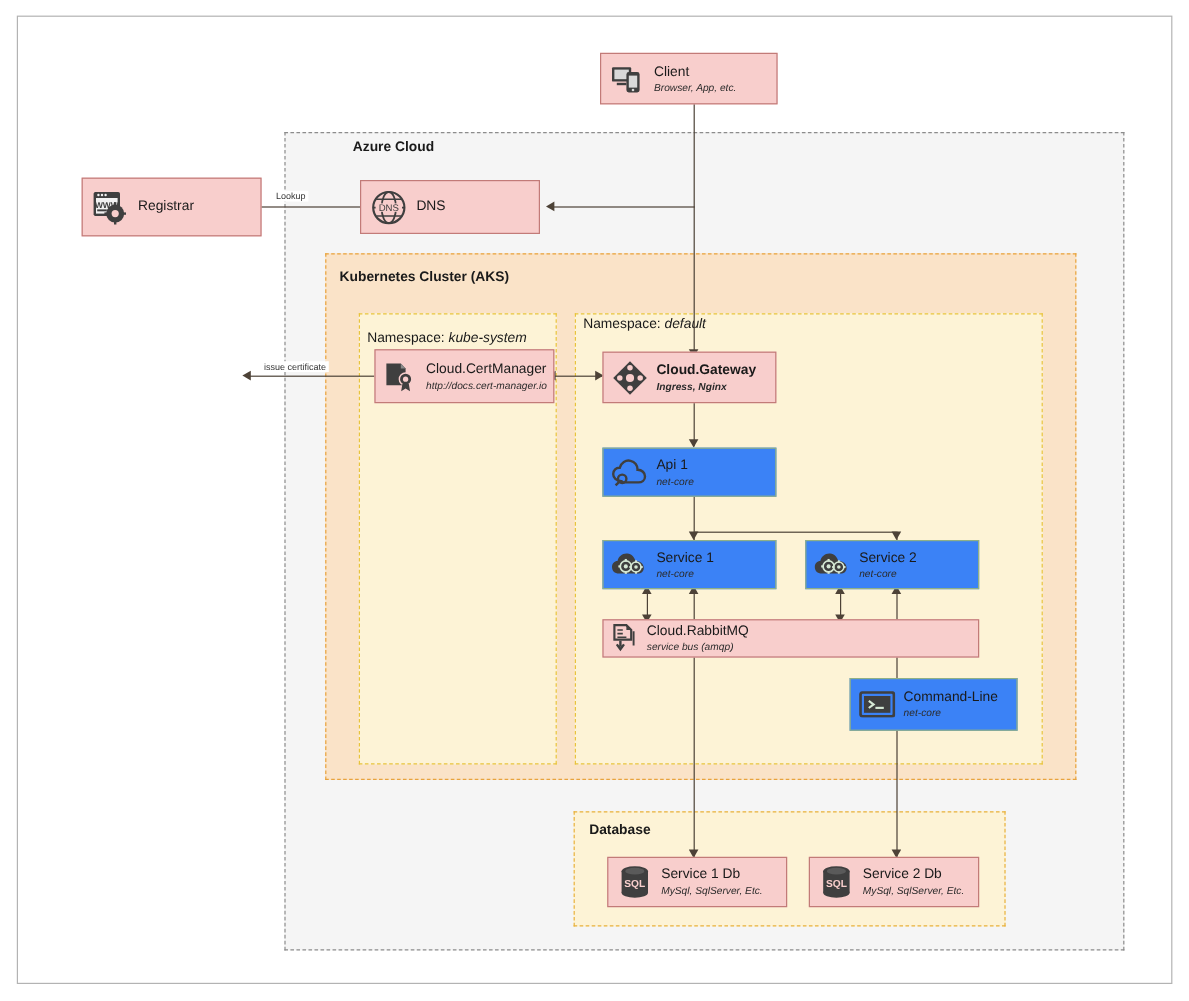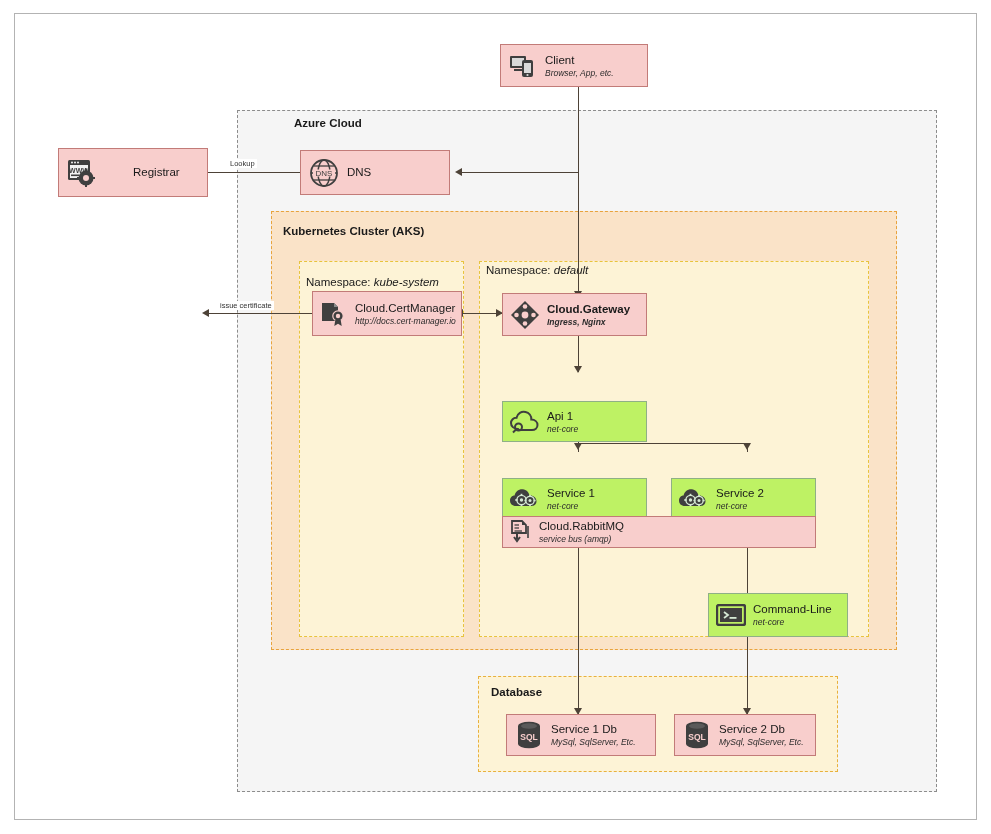--- a/index.html
+++ b/index.html
@@ -13,21 +13,21 @@
   .c-aks{background:#fae3c8;border:1px dashed #e8a33d;}
   .c-ns{background:#fdf3d6;border:1px dashed #e8c33d;}
   .c-db{background:#fdf3d6;border:1px dashed #e8b13d;}
   .container-title{position:absolute;font-size:11.5px;color:#1a1a1a;white-space:nowrap;}
   .t-bold{font-weight:bold;}
   .t-ital{font-style:italic;}
 
   
   .node{position:absolute;box-sizing:border-box;display:flex;align-items:center;}
   .node.pink{background:#f8cecc;border:1px solid #c27b78;}
-  .node.green{background:#bef264;border:1px solid #8fb086;margin-top:28px;}
+  .node.green{background:#3b82f6;border:1px solid #8fb086;}
   .node .ico{flex:0 0 auto;display:flex;align-items:center;justify-content:center;}
   .node .txt{display:flex;flex-direction:column;justify-content:center;line-height:1.25;}
   .node .ttl{font-size:11.5px;color:#1a1a1a;white-space:nowrap;}
   .node .sub{font-size:8.5px;font-style:italic;color:#2b2b2b;white-space:nowrap;margin-top:1px;}
 
   
   .edge{position:absolute;background:#4d4237;}
   .h{height:1px;}
   .v{width:1px;}
   .arrow{position:absolute;width:0;height:0;}
@@ -117,21 +117,21 @@
           <rect x="15" y="9" width="7" height="10" fill="#d9d9d9"></rect>
           <circle cx="18.5" cy="21" r="1.1" fill="#d9d9d9"></circle>
         </svg>
     </span>
     <span class="txt">
       <span class="ttl">Client</span>
       <span class="sub">Browser, App, etc.</span>
     </span>
   </div>
 
-  <div class="node pink" style="left:58px;top:148px;width:150px;height:49px;gap:28px;">
+  <div class="node pink" style="left:68px;top:148px;width:150px;height:49px;">
     <span class="ico" style="width:46px;">
       <svg width="30" height="28" viewBox="0 0 30 28">
           <rect x="1" y="1" width="22" height="20" rx="1.5" fill="#3f3f3f"></rect>
           <rect x="3" y="6" width="18" height="13" fill="#f2f2f2"></rect>
           <circle cx="5" cy="3.5" r="1" fill="#f2f2f2"></circle>
           <circle cx="8" cy="3.5" r="1" fill="#f2f2f2"></circle>
           <circle cx="11" cy="3.5" r="1" fill="#f2f2f2"></circle>
           <text x="12" y="14" font-size="7" font-family="Liberation Sans, sans-serif" font-weight="bold" fill="#3f3f3f" text-anchor="middle">WWW</text>
           <rect x="4" y="15.5" width="8" height="1.6" fill="#3f3f3f"></rect>
           <circle cx="19" cy="19" r="7.5" fill="#3f3f3f"></circle>

